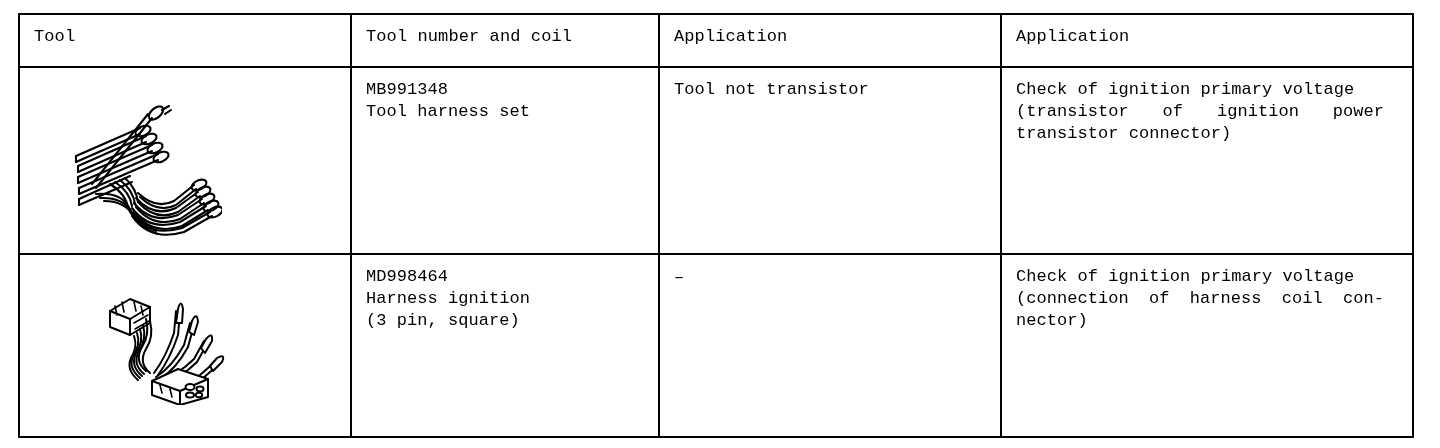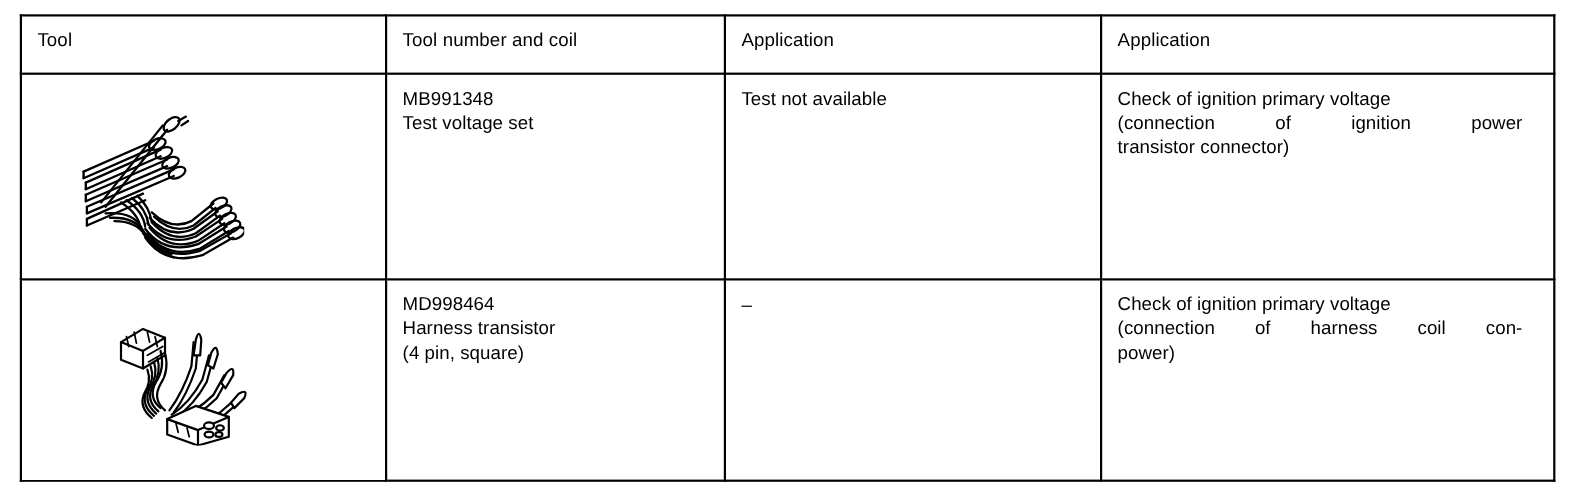--- a/index.html
+++ b/index.html
@@ -13,20 +13,21 @@
     font-family: "Liberation Sans", "DejaVu Sans", sans-serif;
     color: #000000;
     overflow: hidden;
   }
 
   .sheet {
     position: relative;
     width: 1420px;
     height: 448px;
     background: #ffffff;
+    font-family: Liberation Mono, monospace;
   }
 
   
   .tool-table {
     position: absolute;
     left: 18px;
     top: 13px;
     width: 1394px;
     height: 419px;
     border-collapse: collapse;
@@ -210,32 +211,32 @@
                 <path d="M70 109 Q88 126 106 117 L126 101"></path>
                 <ellipse cx="129" cy="97" rx="8" ry="4.6" transform="rotate(-26 129 97)"></ellipse>
               </g>
             </svg>
           </div>
         </td>
 
         <td>
           <div class="cell-inner">
             <span class="line">MB991348</span>
-            <span class="line">Test voltage set</span>
-          </div>
-        </td>
-
-        <td>
-          <div class="cell-inner">Test not available</div>
+            <span class="line">Tool harness set</span>
+          </div>
+        </td>
+
+        <td>
+          <div class="cell-inner">Tool not transistor</div>
         </td>
 
         <td>
           <div class="cell-inner justify">
             <span class="line">Check of ignition primary voltage</span>
-            <span class="jline">(connection of ignition power</span>
+            <span class="jline">(transistor of ignition power</span>
             <span class="jline-last">transistor connector)</span>
           </div>
         </td>
       </tr>
 
       <tr class="row-2">
 
         <td class="illus-cell">
           <div class="illus illus-connector">
             <svg viewBox="0 0 136 116" xmlns="http://www.w3.org/2000/svg">
@@ -284,33 +285,33 @@
                 <path d="M56 96 L58 104" fill="none" stroke-width="1.6"></path>
                 <path d="M66 100 L68 108" fill="none" stroke-width="1.6"></path>
               </g>
             </svg>
           </div>
         </td>
 
         <td>
           <div class="cell-inner">
             <span class="line">MD998464</span>
-            <span class="line">Harness transistor</span>
-            <span class="line">(4 pin, square)</span>
+            <span class="line">Harness ignition</span>
+            <span class="line">(3 pin, square)</span>
           </div>
         </td>
 
         <td>
           <div class="dash-cell">–</div>
         </td>
 
         <td>
           <div class="cell-inner justify">
             <span class="line">Check of ignition primary voltage</span>
             <span class="jline">(connection of harness coil con-</span>
-            <span class="jline-last">power)</span>
+            <span class="jline-last">nector)</span>
           </div>
         </td>
       </tr>
     </tbody>
   </table>
 
 </div>
 
 </body></html>

